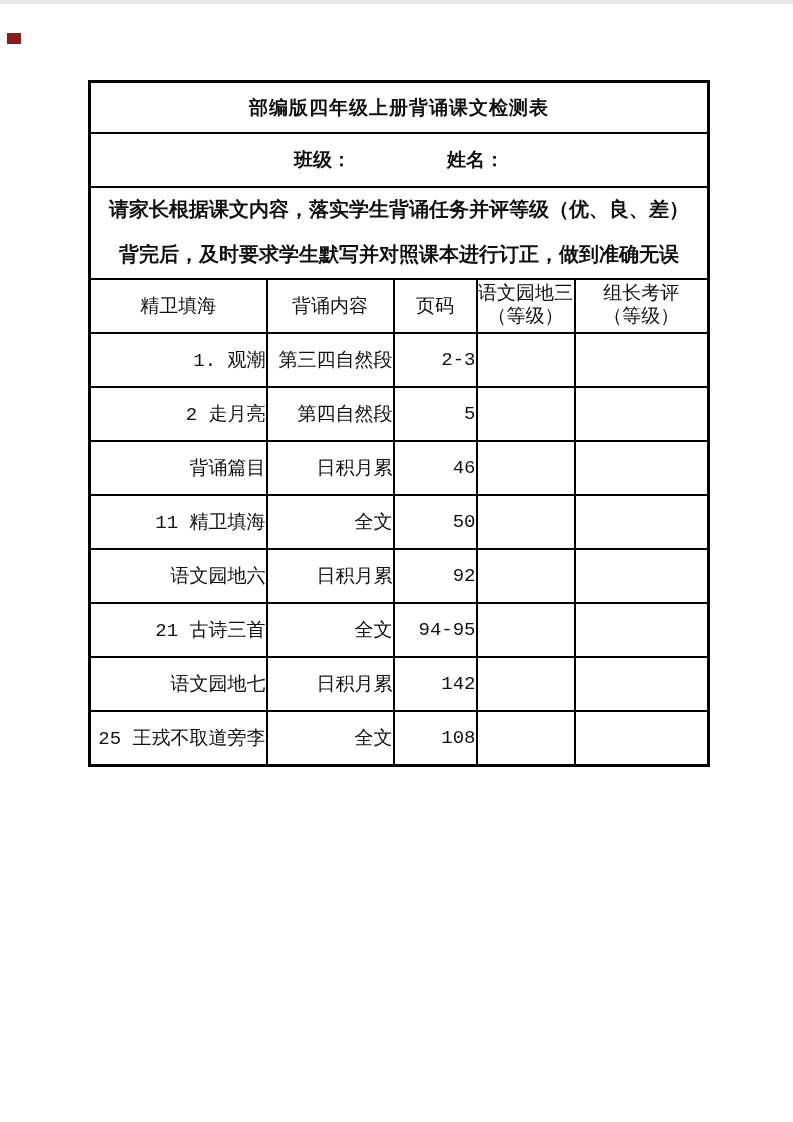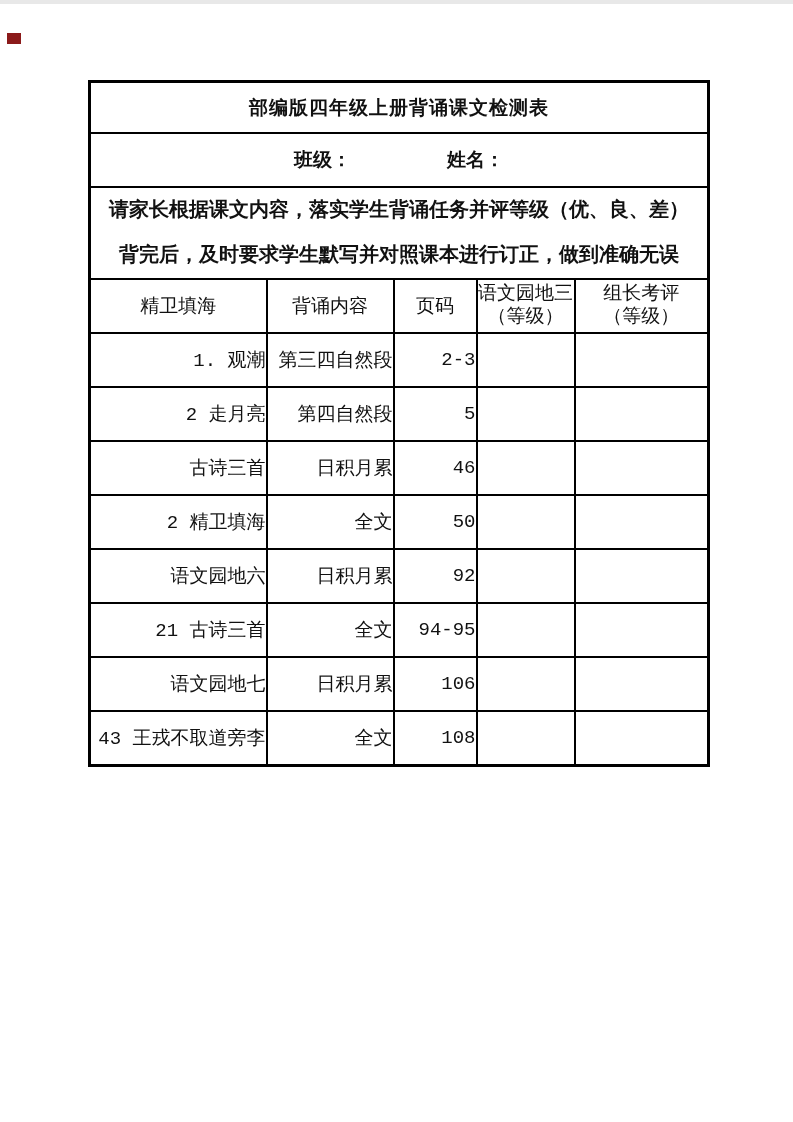--- a/index.html
+++ b/index.html
@@ -108,28 +108,28 @@
       <td></td>
     </tr>
     <tr class="row-data">
       <td>2 走月亮</td>
       <td>第四自然段</td>
       <td>5</td>
       <td></td>
       <td></td>
     </tr>
     <tr class="row-data">
-      <td>古诗三首</td>
+      <td>背诵篇目</td>
       <td>日积月累</td>
       <td>46</td>
       <td></td>
       <td></td>
     </tr>
     <tr class="row-data">
-      <td>2 精卫填海</td>
+      <td>11 精卫填海</td>
       <td>全文</td>
       <td>50</td>
       <td></td>
       <td></td>
     </tr>
     <tr class="row-data">
       <td>语文园地六</td>
       <td>日积月累</td>
       <td>92</td>
       <td></td>
@@ -138,26 +138,26 @@
     <tr class="row-data">
       <td>21 古诗三首</td>
       <td>全文</td>
       <td>94-95</td>
       <td></td>
       <td></td>
     </tr>
     <tr class="row-data">
       <td>语文园地七</td>
       <td>日积月累</td>
-      <td>106</td>
+      <td>142</td>
       <td></td>
       <td></td>
     </tr>
     <tr class="row-data">
-      <td>43 王戎不取道旁李</td>
+      <td>25 王戎不取道旁李</td>
       <td>全文</td>
       <td>108</td>
       <td></td>
       <td></td>
     </tr>
   </tbody>
     </table>
 </div>
 
 </body></html>

